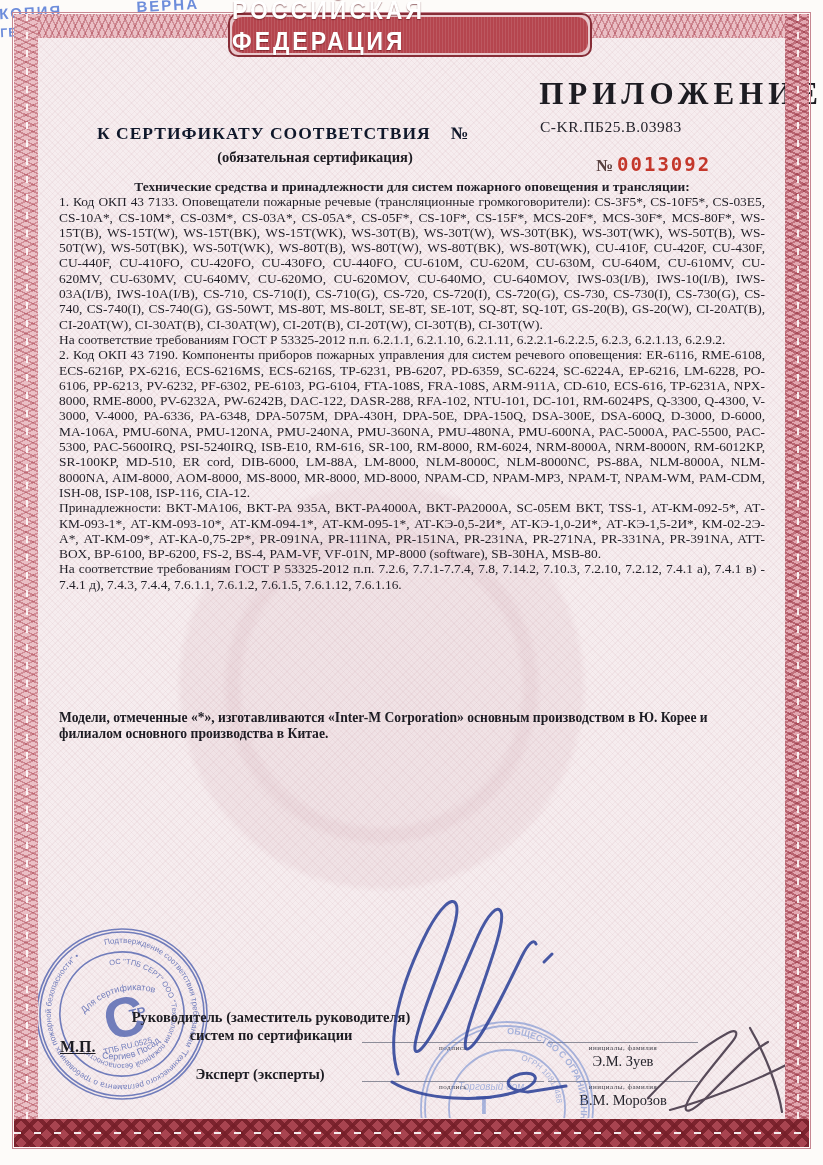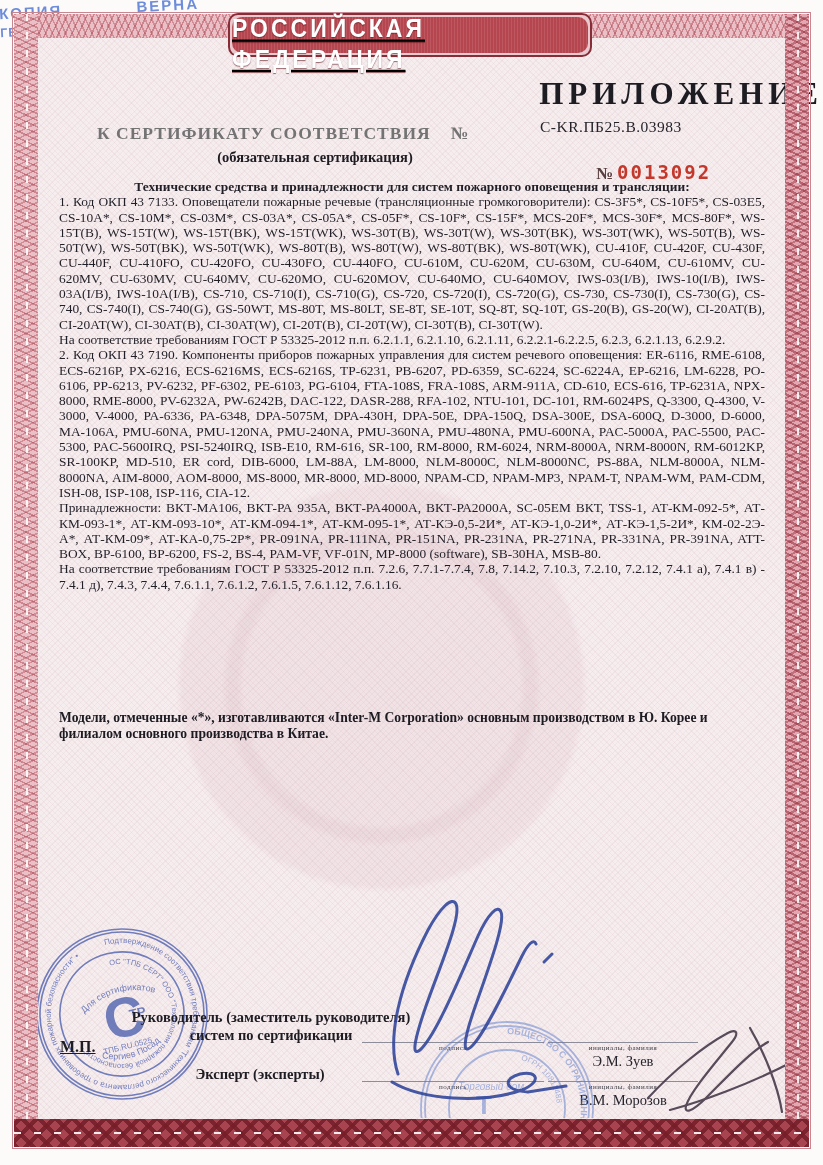--- a/index.html
+++ b/index.html
@@ -40,33 +40,33 @@
        radial-gradient(circle at 46% 60%, rgba(188,132,146,.10) 0 26%, transparent 27%),
        radial-gradient(circle at 46% 60%, transparent 0 18%, rgba(188,132,146,.09) 19% 20%, transparent 21%),
        repeating-linear-gradient(45deg, rgba(198,150,160,.10) 0 1px, transparent 1px 4px),
        repeating-linear-gradient(-45deg, rgba(198,150,160,.10) 0 1px, transparent 1px 4px);}
   
   .banner{position:absolute;left:228px;top:13px;width:364px;height:44px;z-index:7;
      border:2px solid #872d37;border-radius:10px;padding:2px;box-sizing:border-box;
      background:#e9c9cd;}
   .banner-inner{width:100%;height:100%;border-radius:10px;background:
      repeating-linear-gradient(90deg, rgba(255,255,255,.10) 0 1px, transparent 1px 3px),#b5454e;
-     display:flex;align-items:flex-start;justify-content:center;text-decoration:underline;}
+     display:flex;align-items:flex-end;justify-content:center;}
   .banner-inner span{color:#fff;font-family:"Liberation Sans",sans-serif;font-weight:800;
      font-size:23px;letter-spacing:3px;transform:scaleY(1.12);text-shadow:0 1px 1px rgba(90,20,25,.6);}
   .title{position:absolute;left:0;right:0;top:76px;text-align:right;z-index:2;
      font-weight:bold;font-size:31px;letter-spacing:5px;color:#1d1c22;}
   .cert-line{position:absolute;left:97px;top:123px;z-index:2;font-weight:bold;
-     font-size:17.5px;letter-spacing:1px;color:#737373;}
+     font-size:17.5px;letter-spacing:1px;color:#0f172a;}
   .cert-line .nosign{margin-left:20px;}
   .cert-number{position:absolute;left:540px;top:118px;z-index:2;font-size:15.5px;
      letter-spacing:.5px;color:#23222a;}
   .cert-type{position:absolute;left:175px;top:149px;width:280px;text-align:center;z-index:2;
      font-weight:bold;font-size:14.5px;color:#1d1c22;}
-  .blank-no{position:absolute;left:596px;top:153px;z-index:2;white-space:nowrap;margin-top:8px;}
+  .blank-no{position:absolute;left:596px;top:153px;z-index:2;white-space:nowrap;}
   .blank-no .sign{font-size:17px;color:#58403f;font-weight:bold;}
   .blank-no .digits{font-family:"DejaVu Sans Mono",monospace;font-size:19px;font-weight:bold;
      color:#c4372b;letter-spacing:2px;}
   
   .bodytext{position:absolute;left:59px;top:179px;width:706px;z-index:2;
      font-size:13.4px;line-height:15.3px;color:#201f27;text-align:justify;}
   .bodytext p{margin:0;}
   .bodytext .heading{font-weight:bold;text-align:center;}
   .note{position:absolute;left:59px;top:710px;width:700px;z-index:2;font-weight:bold;
      font-size:13.6px;line-height:16px;color:#1c1b22;}

